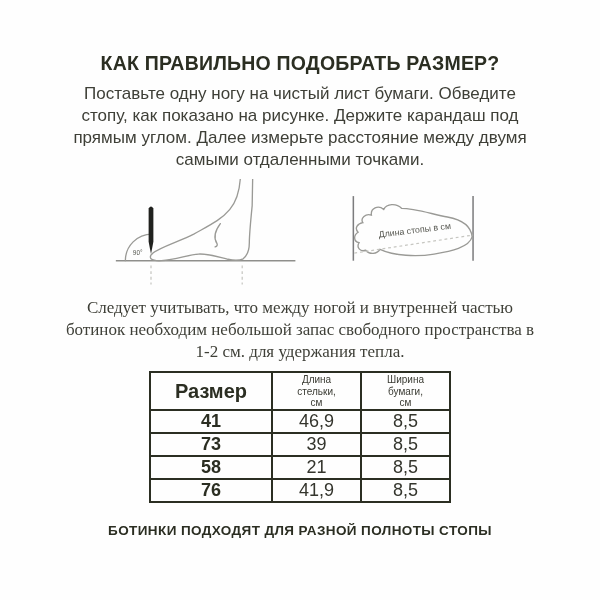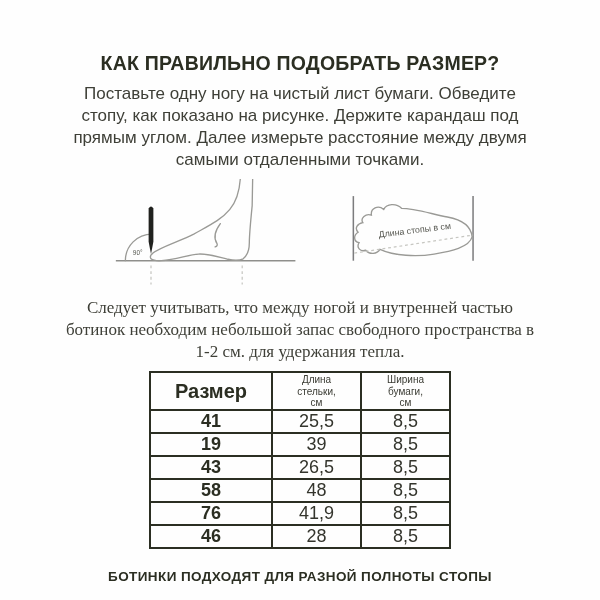--- a/index.html
+++ b/index.html
@@ -124,46 +124,36 @@
     <thead>
       <tr>
         <th class="size-col">Размер</th>
         <th>Длина стельки, см</th>
         <th>Ширина бумаги, см</th>
       </tr>
     </thead>
     <tbody>
         <tr>
           <td>41</td>
-          <td>25,5</td>
+          <td>46,9</td>
           <td>8,5</td>
         </tr>
         <tr>
-          <td>19</td>
+          <td>73</td>
           <td>39</td>
           <td>8,5</td>
         </tr>
         <tr>
-          <td>43</td>
-          <td>26,5</td>
-          <td>8,5</td>
-        </tr>
-        <tr>
           <td>58</td>
-          <td>48</td>
+          <td>21</td>
           <td>8,5</td>
         </tr>
         <tr>
           <td>76</td>
           <td>41,9</td>
-          <td>8,5</td>
-        </tr>
-        <tr>
-          <td>46</td>
-          <td>28</td>
           <td>8,5</td>
         </tr>
       </tbody>
   </table>
 
   <div class="footer">БОТИНКИ ПОДХОДЯТ ДЛЯ РАЗНОЙ ПОЛНОТЫ СТОПЫ</div>
 
 </div>
 
 </body></html>

